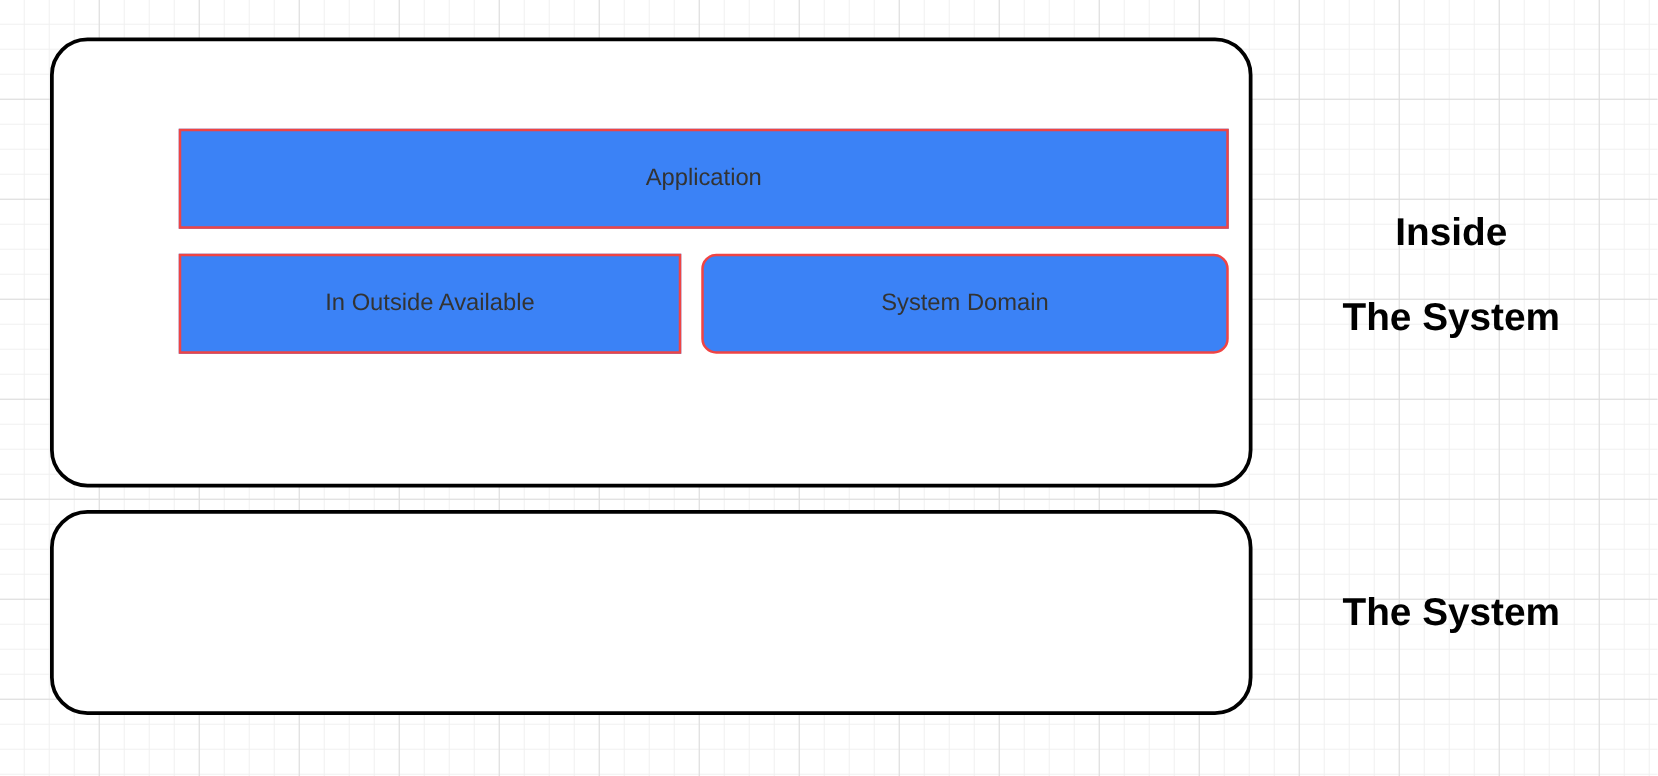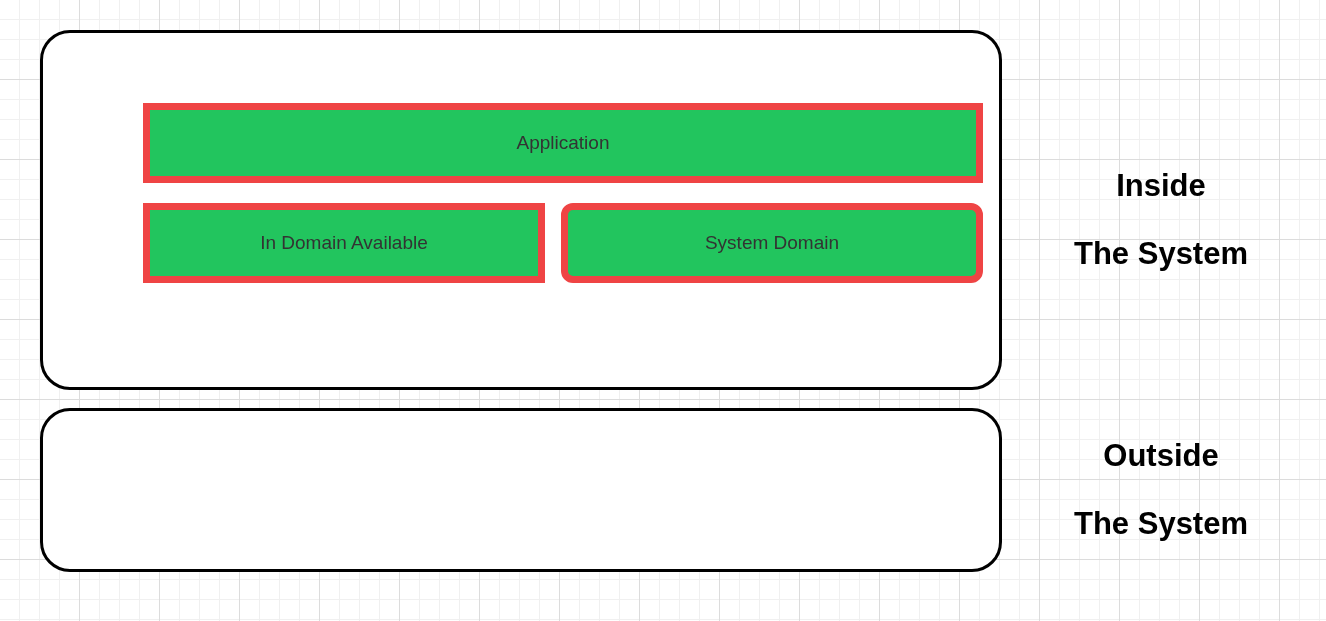--- a/index.html
+++ b/index.html
@@ -53,22 +53,22 @@
     left: 40px;
     top: 408px;
     width: 962px;
     height: 164px;
   }
 
   
   .component-box {
     position: absolute;
     box-sizing: border-box;
-    background: #22c55e;
-    border: 7px solid #ef4444;
+    background: #3b82f6;
+    border: 2px solid #ef4444;
     display: flex;
     align-items: center;
     justify-content: center;
     color: #333333;
     font-size: 19px;
     font-family: "Liberation Sans", sans-serif;
     line-height: 1.2;
     text-align: center;
     white-space: nowrap;
   }
@@ -132,37 +132,36 @@
 
 <div id="canvas">
 
   <div class="container-box" id="container-inside-system">
 
     <div class="component-box" id="box-application">
       <span>Application</span>
     </div>
 
     <div class="component-box" id="box-in-system-available">
-      <span>In Domain Available</span>
+      <span>In Outside Available</span>
     </div>
 
     <div class="component-box" id="box-system-domain">
       <span>System Domain</span>
     </div>
 
   </div>
 
   <div class="container-box" id="container-outside-system">
 
     
   </div>
 
   <div class="side-label" id="label-inside-system">
     <span>Inside</span>
     <span>The System</span>
   </div>
 
   <div class="side-label" id="label-outside-system">
-    <span>Outside</span>
     <span>The System</span>
   </div>
 
 </div>
 
 </body></html>

